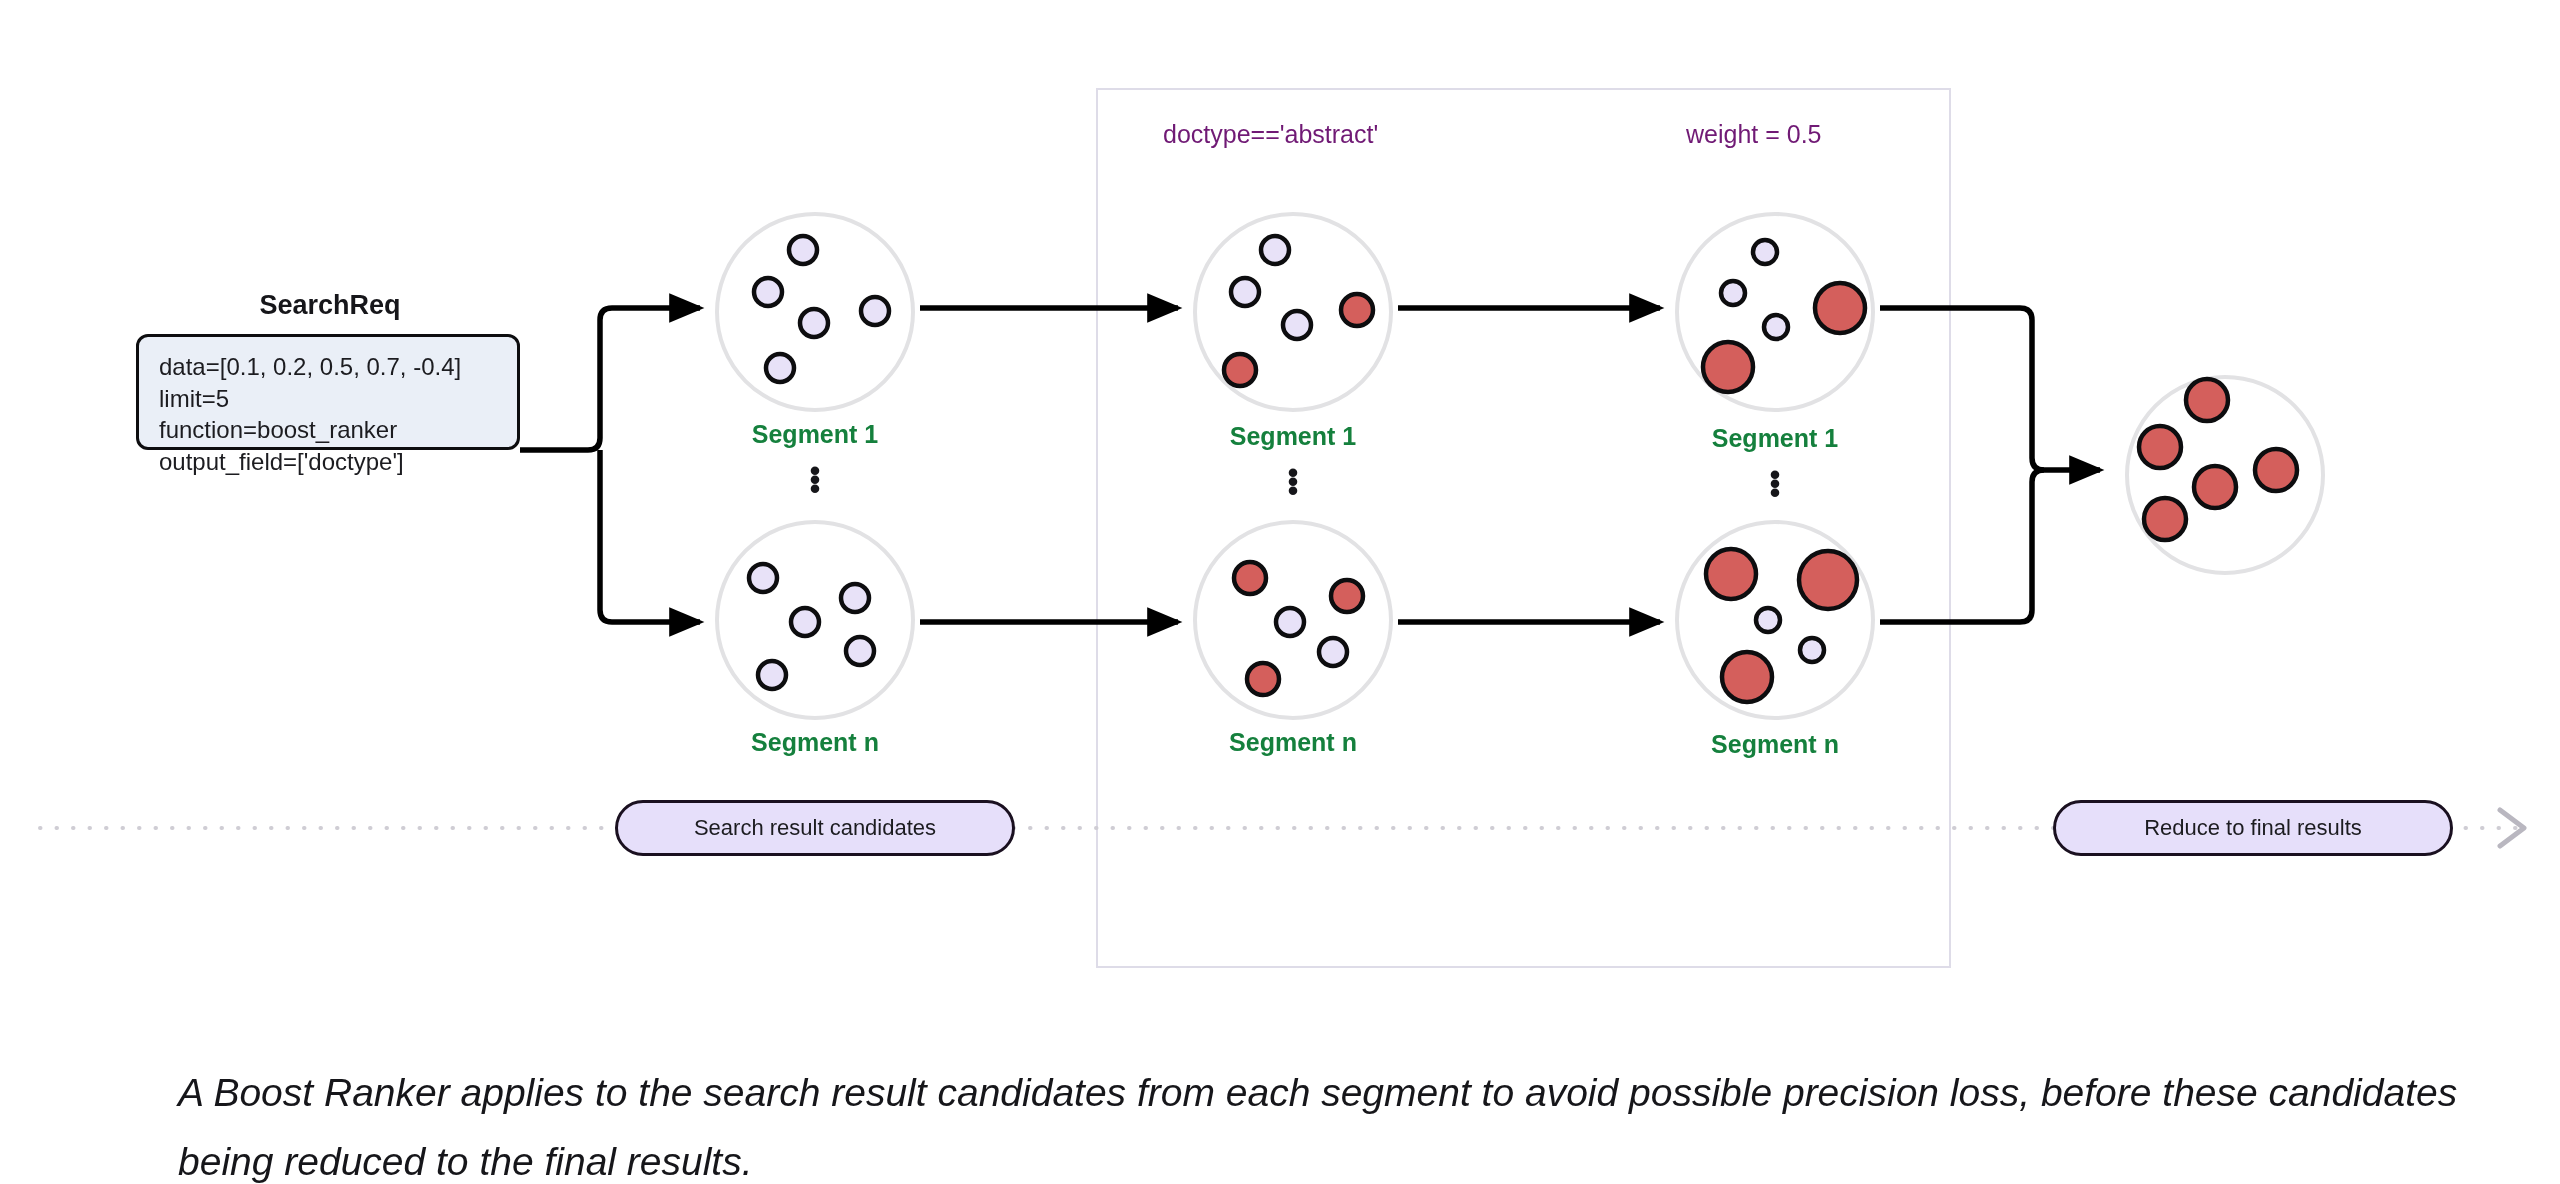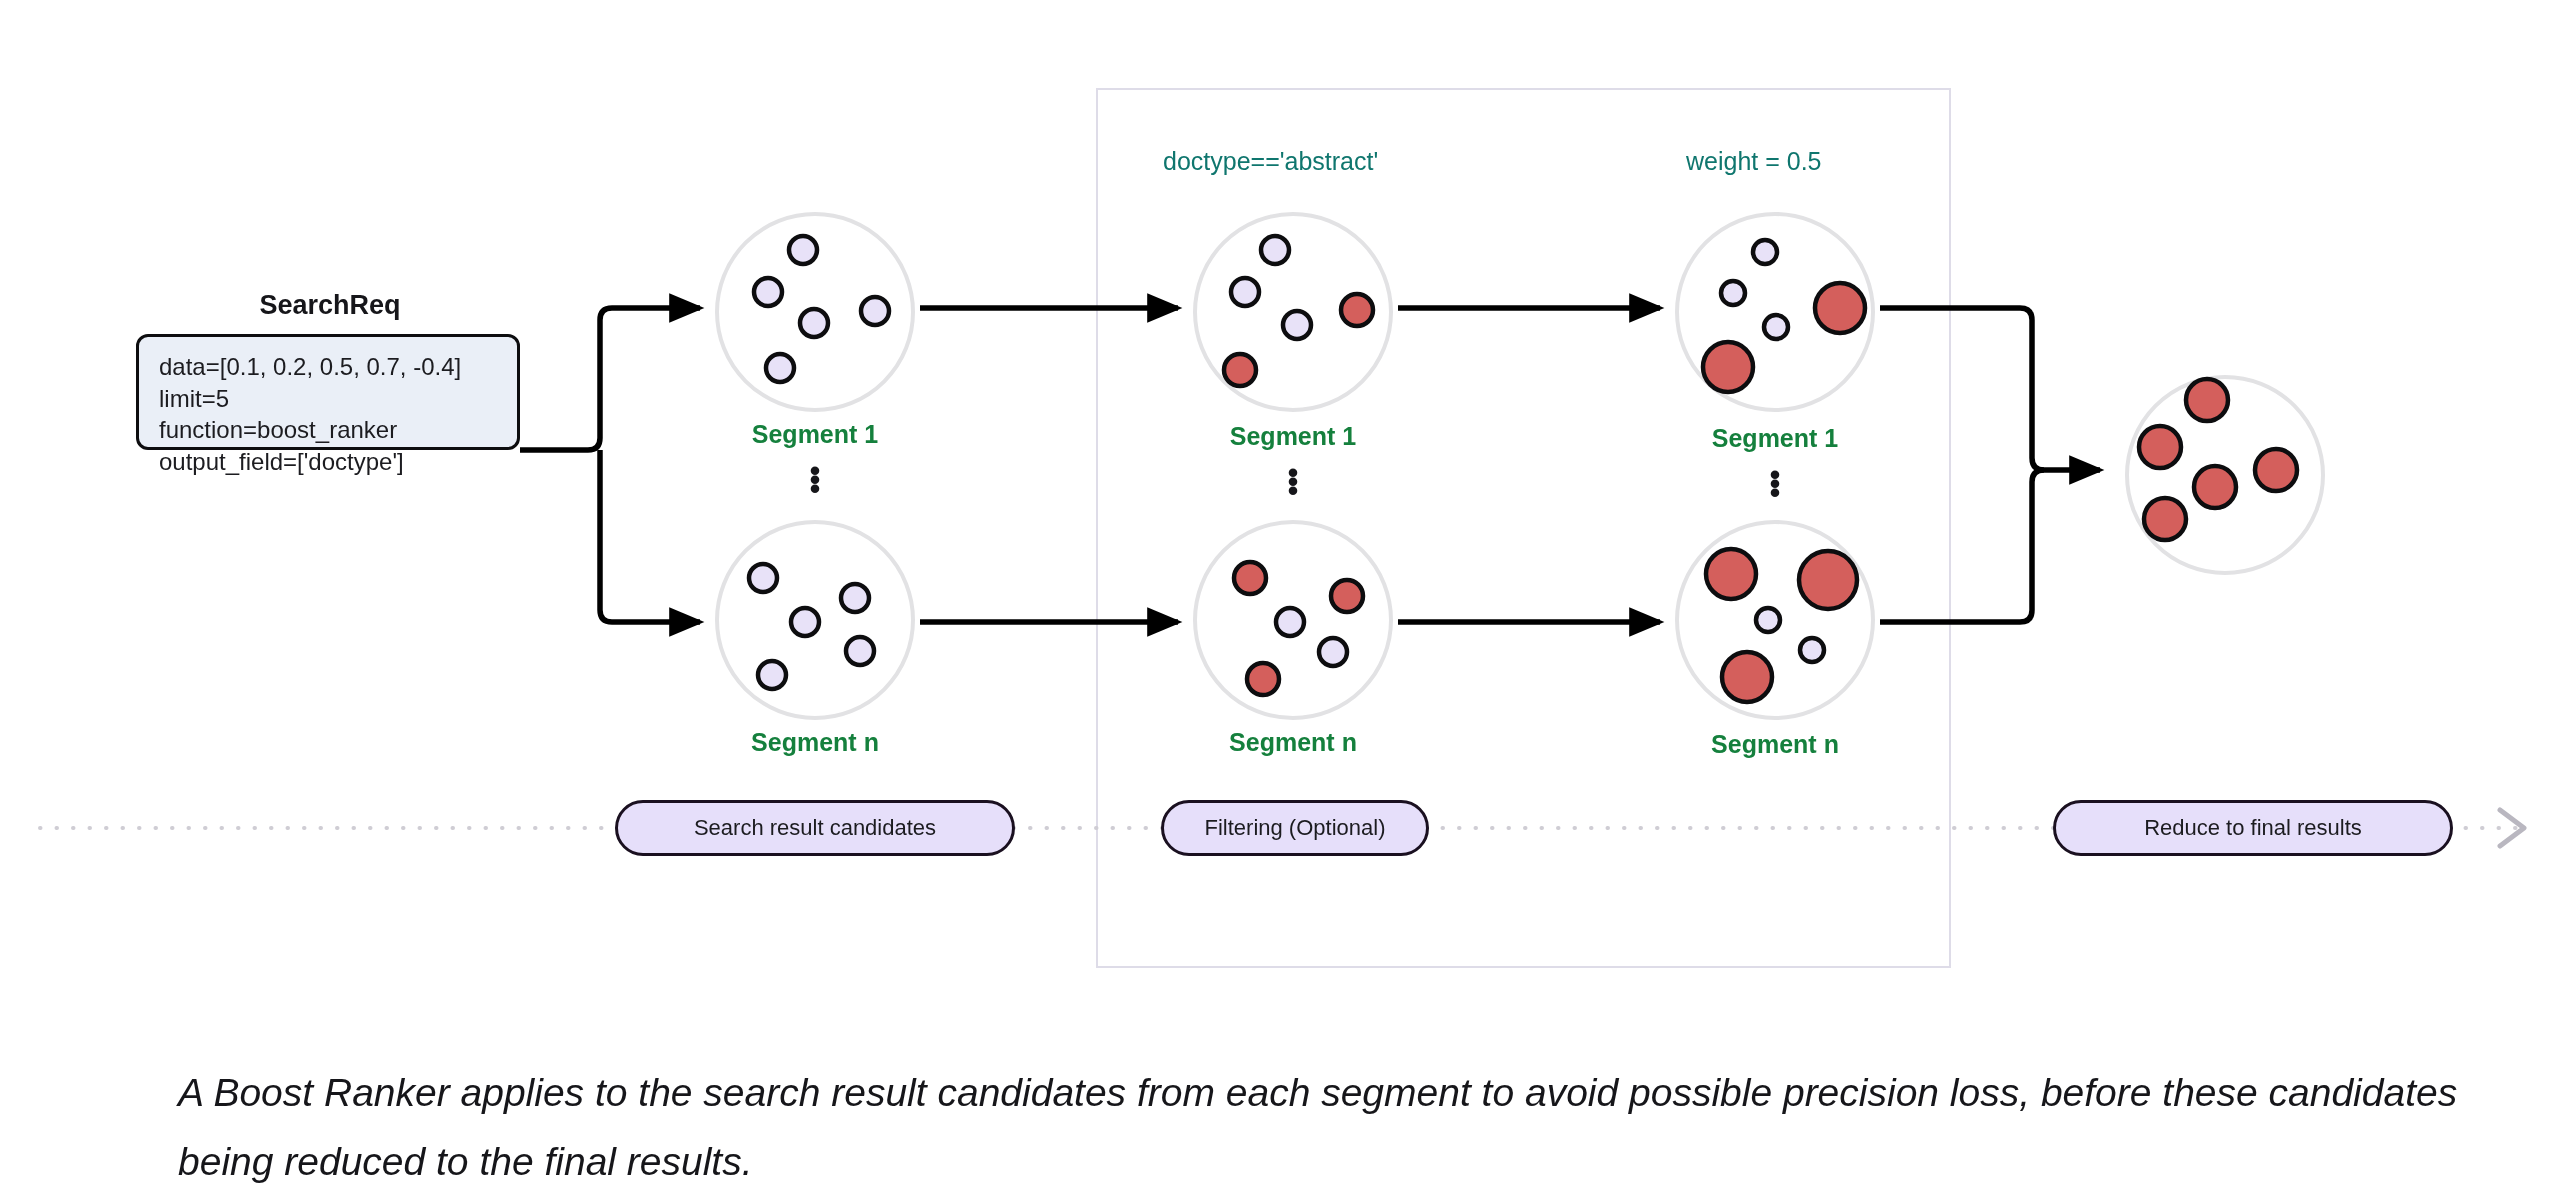--- a/index.html
+++ b/index.html
@@ -41,23 +41,22 @@
     top: 88px;
     width: 855px;
     height: 880px;
     border: 2px solid #dedce8;
     background: transparent;
     box-sizing: border-box;
   }
   .cond-label {
     position: absolute;
     font-size: 25px;
-    color: #0f766e;
-    white-space: nowrap;
-    margin-top: 27px;
+    color: #701a75;
+    white-space: nowrap;
   }
   .cond-filter { left: 1163px; top: 120px; }
   .cond-weight { left: 1686px; top: 120px; }
 
   .searchreq-title {
     position: absolute;
     left: 140px;
     top: 290px;
     width: 380px;
     text-align: center;
@@ -259,18 +258,17 @@
 
   <div class="seg-label" style="left:1775px; top:424px;">Segment 1</div>
   <div class="vdots" style="left:1775px; top:470px;">
       <span>•</span>
       <span>•</span>
       <span>•</span>
     </div>
   <div class="seg-label" style="left:1775px; top:730px;">Segment n</div>
 
   <div class="pill" style="left:615px; top:800px; width:400px;">Search result candidates</div>
-  <div class="pill" style="left:1161px; top:800px; width:268px;">Filtering (Optional)</div>
   <div class="pill" style="left:2053px; top:800px; width:400px;">Reduce to final results</div>
 
   <div class="caption">A Boost Ranker applies to the search result candidates from each segment to avoid possible precision loss, before these candidates being reduced to the final results.</div>
 
 </div>
 
 </body></html>

